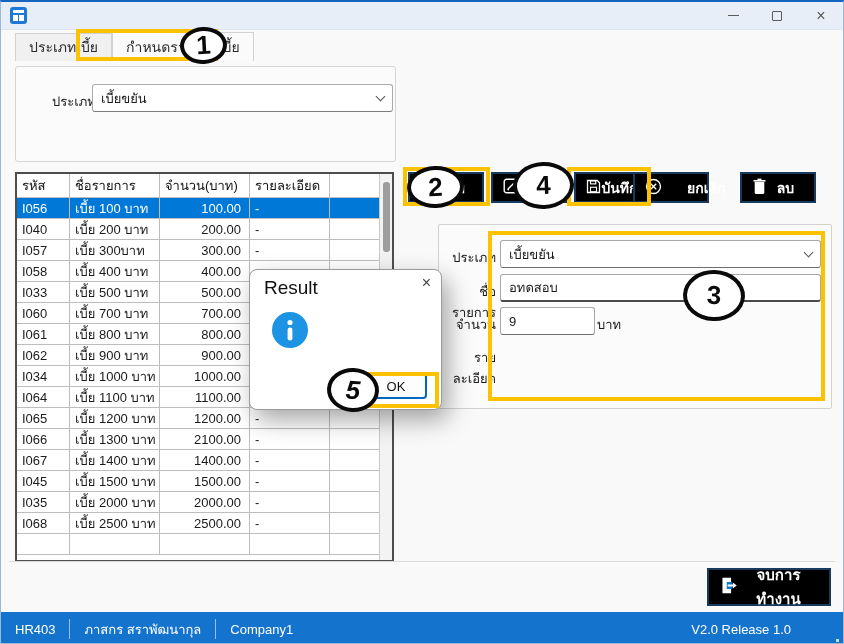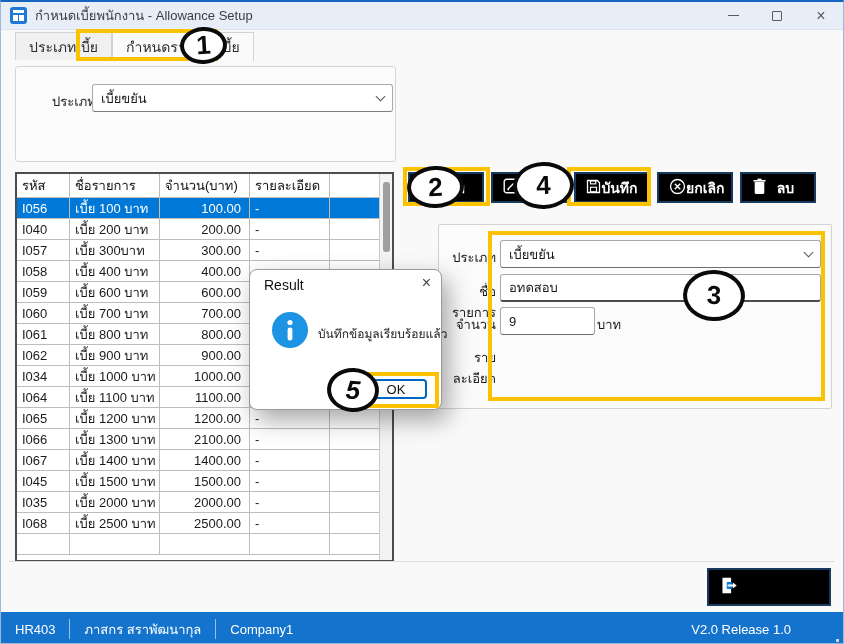--- a/index.html
+++ b/index.html
@@ -16,21 +16,21 @@
   .app-icon::before{content:"";position:absolute;left:3px;top:3px;width:11px;height:3px;background:#fff;}
   .app-icon::after{content:"";position:absolute;left:3px;top:8px;width:11px;height:6px;
     background:linear-gradient(to right,#fff 45%,transparent 45%,transparent 55%,#fff 55%);}
   .title-text{font-size:13px;color:#3a3f46;}
   .win-controls{margin-left:auto;display:flex;height:100%;}
   .win-btn{width:44px;height:100%;display:flex;align-items:center;justify-content:center;color:#5a5a5a;}
   .wb-min{width:11px;height:1px;background:#5a5a5a;}
   .wb-max{width:10px;height:10px;border:1px solid #5a5a5a;border-radius:1px;}
   .wb-close{font-size:16px;line-height:1;color:#5a5a5a;}
   
-  .tabstrip{position:absolute;left:14px;top:30px;right:14px;height:29px;display:flex;align-items:flex-start;}
+  .tabstrip{position:absolute;left:14px;top:30px;right:14px;height:29px;display:flex;align-items:center;}
   .tab{height:28px;padding:0 13px;display:flex;align-items:center;font-size:14px;color:#2b2b2b;
     background:#f0f0f0;border:1px solid #d2d2d2;border-bottom:none;}
   .tab.active{background:#fafafa;height:29px;z-index:2;}
   
   .search-panel{position:absolute;left:14px;top:64px;width:381px;height:96px;background:#fbfbfb;
     border:1px solid #d5d5d5;border-radius:3px;}
   .sp-label{position:absolute;left:36px;top:24px;font-size:13px;}
   .sp-select{position:absolute;left:76px;top:17px;width:301px;height:28px;background:#fff;
     border:1px solid #ababab;border-bottom-color:#7c7c7c;border-radius:3px;
     display:flex;align-items:center;padding:0 8px;font-size:13px;}
@@ -53,21 +53,21 @@
     white-space:nowrap;overflow:hidden;display:flex;align-items:center;}
   .th{color:#111;}
   .td.num,.th.num{}
   .td.num{justify-content:flex-end;padding-right:8px;}
   .td.fill,.th.fill{border-right:none;}
   .trow.selected .td{background:#0078d7;color:#fff;}
   .vscroll{width:13px;background:#f3f3f3;border-left:1px solid #c9c9c9;position:relative;}
   .vthumb{position:absolute;left:3px;top:8px;width:7px;height:70px;background:#9e9e9e;border-radius:3px;}
   
   .tb-btn{position:absolute;top:170px;width:76px;height:31px;}
-  .tb-add{left:407px;} .tb-edit{left:490px;} .tb-save{left:573px;} .tb-cancel{left:656px;} .tb-del{left:739px;}
+  .tb-add{left:407px;} .tb-edit{left:490px;} .tb-save{left:573px;} .tb-cancel{left:632px;gap:25px;} .tb-del{left:739px;}
   .tb-btn svg{flex:0 0 auto;}
   
   .form-group{position:absolute;left:437px;top:222px;width:394px;height:185px;
     border:1px solid #d2d2d2;border-radius:2px;background:#fbfbfb;}
   .fg-label{position:absolute;width:57px;text-align:right;font-size:13px;color:#1a1a1a;}
   .field{position:absolute;background:#fff;border:1px solid #a8a8a8;border-bottom-color:#6e6e6e;
     border-radius:3px;font-size:13px;display:flex;align-items:center;padding:0 8px;}
   .fg-type-label{left:0;top:22px;}
   .fg-type{left:61px;top:15px;width:321px;height:28px;}
   .fg-name-label{left:0;top:56px;}
@@ -84,25 +84,25 @@
     display:flex;align-items:center;font-size:13px;}
   .sb-item{padding:0 14px;}
   .sb-div{width:1px;height:20px;background:rgba(255,255,255,.55);}
   .sb-version{margin-left:auto;margin-right:38px;}
   .grip{position:absolute;right:4px;bottom:4px;width:3px;height:3px;background:rgba(255,255,255,.75);
     box-shadow:-6px 6px 0 rgba(255,255,255,.75),0 6px 0 rgba(255,255,255,.75),
       -12px 12px 0 rgba(255,255,255,.75),-6px 12px 0 rgba(255,255,255,.75),0 12px 0 rgba(255,255,255,.75);}
   
   .dialog{position:absolute;left:248px;top:267px;width:193px;height:141px;background:#fff;
     border:1px solid #9a9a9a;border-radius:8px;box-shadow:6px 10px 24px rgba(0,0,0,.35);z-index:40;}
-  .dlg-title{position:absolute;left:14px;top:7px;font-size:14px;color:#111;text-align:center;}
+  .dlg-title{position:absolute;left:14px;top:7px;font-size:19px;color:#111;text-align:center;}
   .dlg-close{position:absolute;right:10px;top:4px;font-size:16px;color:#444;}
   .dlg-icon{position:absolute;left:21px;top:41px;width:38px;height:38px;}
   .dlg-msg{position:absolute;left:68px;top:54px;font-size:12px;white-space:nowrap;color:#1a1a1a;}
-  .dlg-ok{position:absolute;right:14px;bottom:10px;width:62px;height:20px;background:#fdfdfd;
+  .dlg-ok{position:absolute;right:14px;bottom:10px;width:62px;height:26px;background:#fdfdfd;
     border:2px solid #0067c0;border-radius:4px;font-size:13px;display:flex;align-items:center;justify-content:center;color:#111;}
   
   .ybox{position:absolute;border:4px solid #fcc200;z-index:50;}
   .y-tab{left:75px;top:27px;width:142px;height:32px;}
   .y-add{left:402px;top:165px;width:87px;height:39px;}
   .y-save{left:566px;top:165px;width:84px;height:39px;}
   .y-form{left:487px;top:229px;width:337px;height:170px;}
   .y-ok{left:356px;top:370px;width:82px;height:36px;z-index:55;}
   .step{position:absolute;z-index:60;background:#fff;border:4px solid #0a0a0a;border-radius:50%;
     display:flex;align-items:center;justify-content:center;font-weight:bold;font-size:26px;color:#0a0a0a;}
@@ -112,21 +112,20 @@
   .s4{left:512px;top:160px;width:61px;height:47px;transform:rotate(-2deg);}
   .s5{left:326px;top:366px;width:52px;height:44px;transform:rotate(3deg);font-style:italic;}
 </style>
 </head>
 <body>
 
 <div class="window">
 
   <div class="titlebar">
     <div class="app-icon"></div>
-    <div class="title-text">กำหนดเบี้ยพนักงาน - Allowance Setup</div>
     <div class="win-controls">
       <div class="win-btn">
           <span class="wb-min"></span>
         </div>
       <div class="win-btn">
           <span class="wb-max"></span>
         </div>
       <div class="win-btn">
           <span class="wb-close">×</span>
         </div>
@@ -201,23 +200,23 @@
       <div class="td fill"></div>
     </div>
           <div class="trow">
       <div class="td">I058</div>
       <div class="td">เบี้ย 400 บาท</div>
       <div class="td num">400.00</div>
       <div class="td">-</div>
       <div class="td fill"></div>
     </div>
           <div class="trow">
-      <div class="td">I059</div>
-      <div class="td">เบี้ย 600 บาท</div>
-      <div class="td num">600.00</div>
+      <div class="td">I033</div>
+      <div class="td">เบี้ย 500 บาท</div>
+      <div class="td num">500.00</div>
       <div class="td">-</div>
       <div class="td fill"></div>
     </div>
           <div class="trow">
       <div class="td">I060</div>
       <div class="td">เบี้ย 700 บาท</div>
       <div class="td num">700.00</div>
       <div class="td">-</div>
       <div class="td fill"></div>
     </div>
@@ -364,20 +363,21 @@
   </div>
 
   <div class="separator"></div>
   <div class="btn-blue exit-btn">
     <span><svg width="19" height="19" viewBox="0 0 22 22">
           <path d="M4 2 h10 v18 h-10 z" fill="#fff"></path>
           <path d="M9 7 h6 v8 h-6 z" fill="#0078d4"></path>
           <line x1="10" y1="11" x2="18" y2="11" stroke="#fff" stroke-width="2.4"></line>
           <path d="M16 7.5 L20.5 11 L16 14.5 z" fill="#fff"></path>
         </svg></span>
+    <span class="lbl">จบการทำงาน</span>
   </div>
 
   <div class="statusbar">
     <div class="sb-item">HR403</div>
     <div class="sb-div"></div>
     <div class="sb-item">ภาสกร สราพัฒนากุล</div>
     <div class="sb-div"></div>
     <div class="sb-item">Company1</div>
     <div class="sb-item sb-version">V2.0 Release 1.0</div>
     <div class="grip"></div>
@@ -386,21 +386,20 @@
   <div class="dialog">
     <div class="dlg-title">Result</div>
     <div class="dlg-close">×</div>
     <div class="dlg-icon">
       <svg width="38" height="38" viewBox="0 0 38 38">
           <circle cx="19" cy="19" r="18" fill="#1c93e3"></circle>
           <circle cx="19" cy="11.5" r="2.6" fill="#fff"></circle>
           <rect x="16.6" y="16.5" width="4.8" height="13" rx="2.2" fill="#fff"></rect>
         </svg>
     </div>
-    <div class="dlg-msg">บันทึกข้อมูลเรียบร้อยแล้ว</div>
     <div class="dlg-ok">
         <span>OK</span>
       </div>
   </div>
 
   <div class="ybox y-tab"></div>
   <div class="ybox y-add"></div>
   <div class="ybox y-save"></div>
   <div class="ybox y-form"></div>
   <div class="ybox y-ok"></div>

